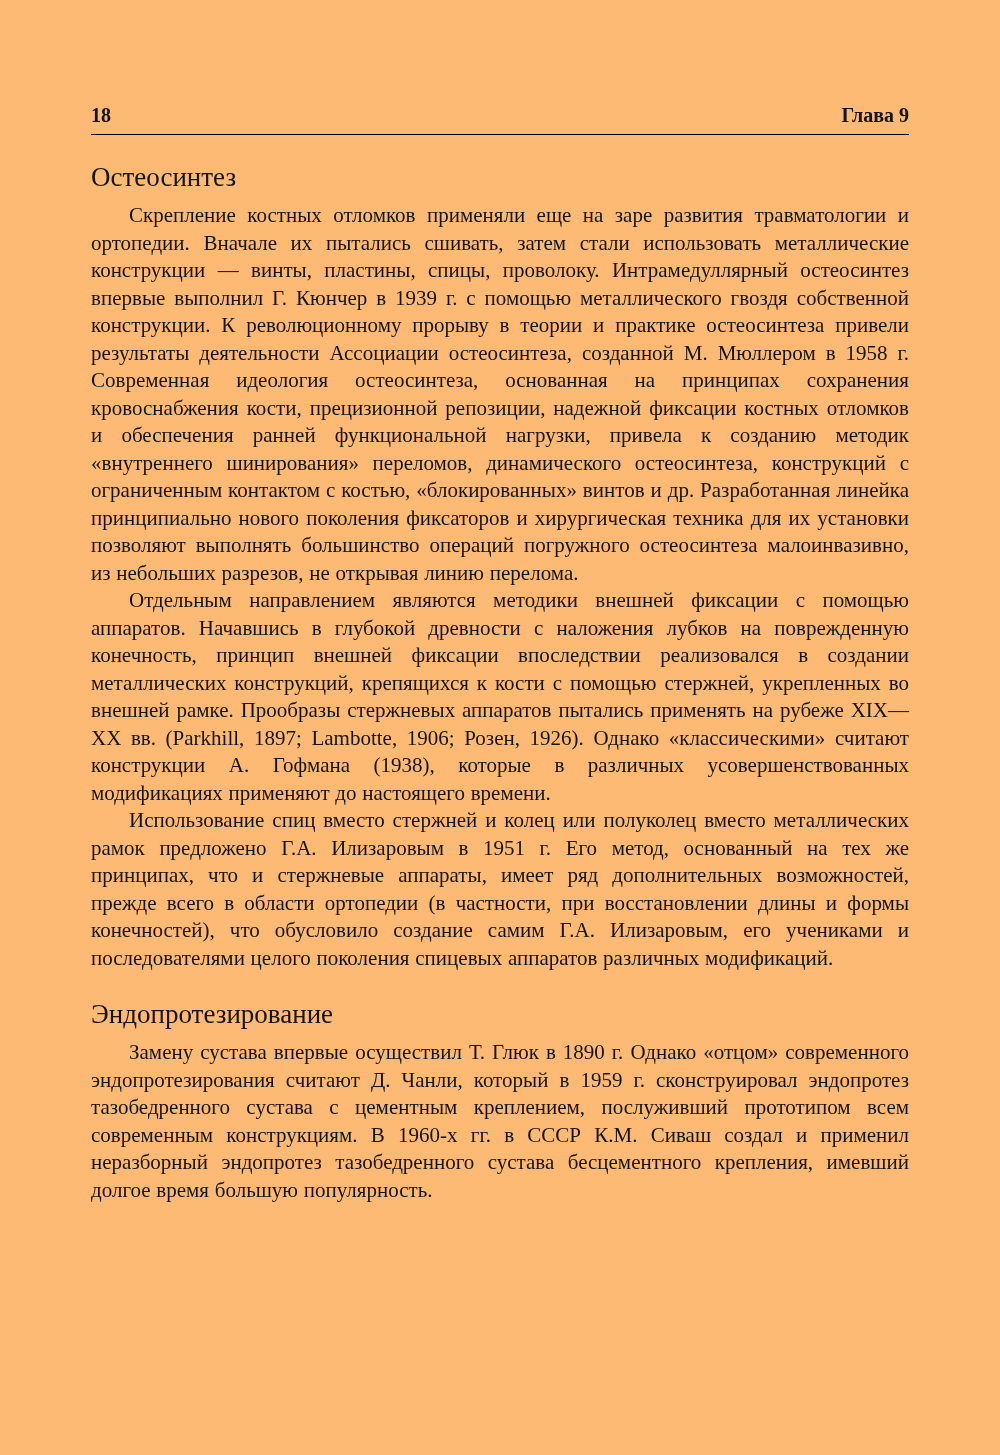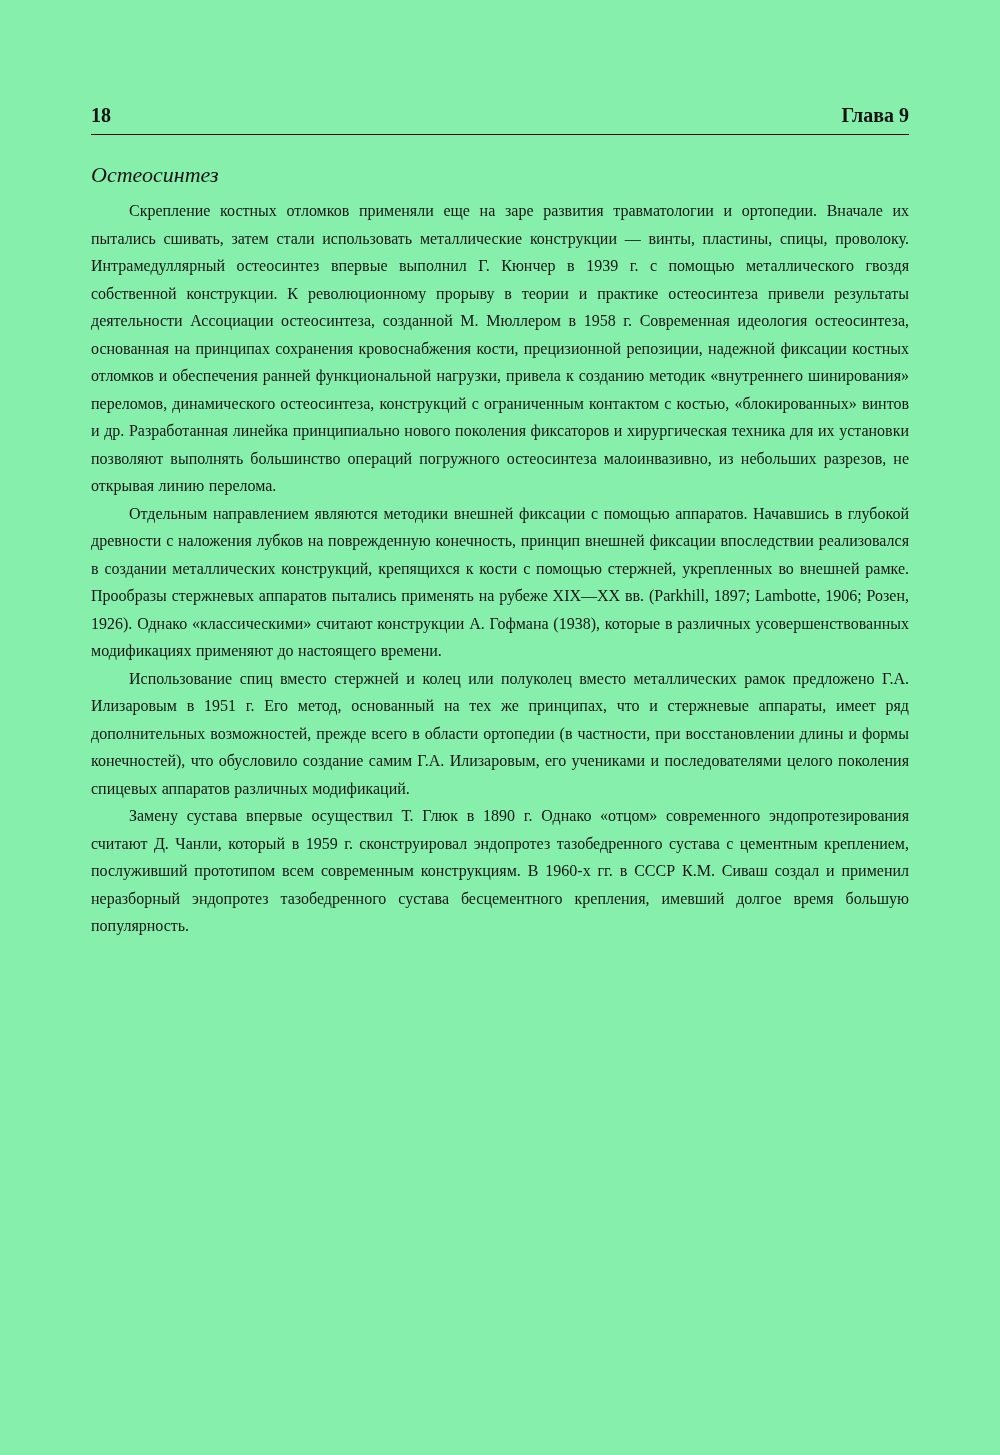--- a/index.html
+++ b/index.html
@@ -5,21 +5,21 @@
     * { margin: 0; padding: 0; box-sizing: border-box; }
 
     html, body {
       background: #ffffff;
     }
 
     .page {
       position: relative;
       width: 1000px;
       height: 1455px;
-      background: #86efac;
+      background: #fdba74;
       font-family: "Liberation Serif", "DejaVu Serif", serif;
       color: #141414;
       overflow: hidden;
     }
 
     .inner {
       width: 818px;
       margin: 0 auto;
       padding-top: 104px;
     }
@@ -34,29 +34,28 @@
     }
 
     .rule {
       width: 100%;
       height: 0;
       border-bottom: 1.6px solid #000000;
       margin-bottom: 0;
     }
 
     .section-heading {
-      font-style: italic;
       font-weight: normal;
-      font-size: 22px;
+      font-size: 27px;
       margin-top: 27px;
       margin-bottom: 9px;
     }
 
     .para {
-      font-size: 16px;
+      font-size: 21px;
       line-height: 27.5px;
       text-align: justify;
       text-indent: 38px;
       word-spacing: 0.5px;
     }
   </style>
 </head>
 <body>
 
 <div class="page">
@@ -70,17 +69,18 @@
     <div class="rule"></div>
 
     <h2 class="section-heading">Остеосинтез</h2>
 
     <p class="para">Скрепление костных отломков применяли еще на заре развития травматологии и ортопедии. Вначале их пытались сшивать, затем стали использовать металлические конструкции — винты, пластины, спицы, проволоку. Интрамедуллярный остеосинтез впервые выполнил Г. Кюнчер в 1939 г. с помощью металлического гвоздя собственной конструкции. К революционному прорыву в теории и практике остеосинтеза привели результаты деятельности Ассоциации остеосинтеза, созданной М. Мюллером в 1958 г. Современная идеология остеосинтеза, основанная на принципах сохранения кровоснабжения кости, прецизионной репозиции, надежной фиксации костных отломков и обеспечения ранней функциональной нагрузки, привела к созданию методик «внутреннего шинирования» переломов, динамического остеосинтеза, конструкций с ограниченным контактом с костью, «блокированных» винтов и др. Разработанная линейка принципиально нового поколения фиксаторов и хирургическая техника для их установки позволяют выполнять большинство операций погружного остеосинтеза малоинвазивно, из небольших разрезов, не открывая линию перелома.</p>
 
     <p class="para">Отдельным направлением являются методики внешней фиксации с помощью аппаратов. Начавшись в глубокой древности с наложения лубков на поврежденную конечность, принцип внешней фиксации впоследствии реализовался в создании металлических конструкций, крепящихся к кости с помощью стержней, укрепленных во внешней рамке. Прообразы стержневых аппаратов пытались применять на рубеже XIX—XX вв. (Parkhill, 1897; Lambotte, 1906; Розен, 1926). Однако «классическими» считают конструкции А. Гофмана (1938), которые в различных усовершенствованных модификациях применяют до настоящего времени.</p>
 
     <p class="para">Использование спиц вместо стержней и колец или полуколец вместо металлических рамок предложено Г.А. Илизаровым в 1951 г. Его метод, основанный на тех же принципах, что и стержневые аппараты, имеет ряд дополнительных возможностей, прежде всего в области ортопедии (в частности, при восстановлении длины и формы конечностей), что обусловило создание самим Г.А. Илизаровым, его учениками и последователями целого поколения спицевых аппаратов различных модификаций.</p>
 
+    <h2 class="section-heading">Эндопротезирование</h2>
 
     <p class="para">Замену сустава впервые осуществил Т. Глюк в 1890 г. Однако «отцом» современного эндопротезирования считают Д. Чанли, который в 1959 г. сконструировал эндопротез тазобедренного сустава с цементным креплением, послуживший прототипом всем современным конструкциям. В 1960-х гг. в СССР К.М. Сиваш создал и применил неразборный эндопротез тазобедренного сустава бесцементного крепления, имевший долгое время большую популярность.</p>
 
   </div>
 </div>
 
 </body></html>

